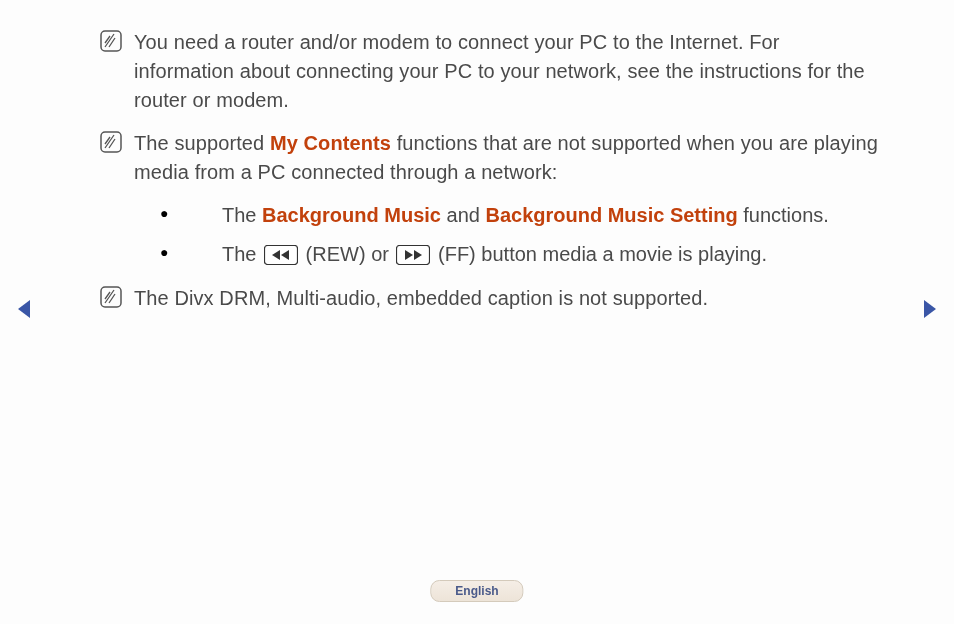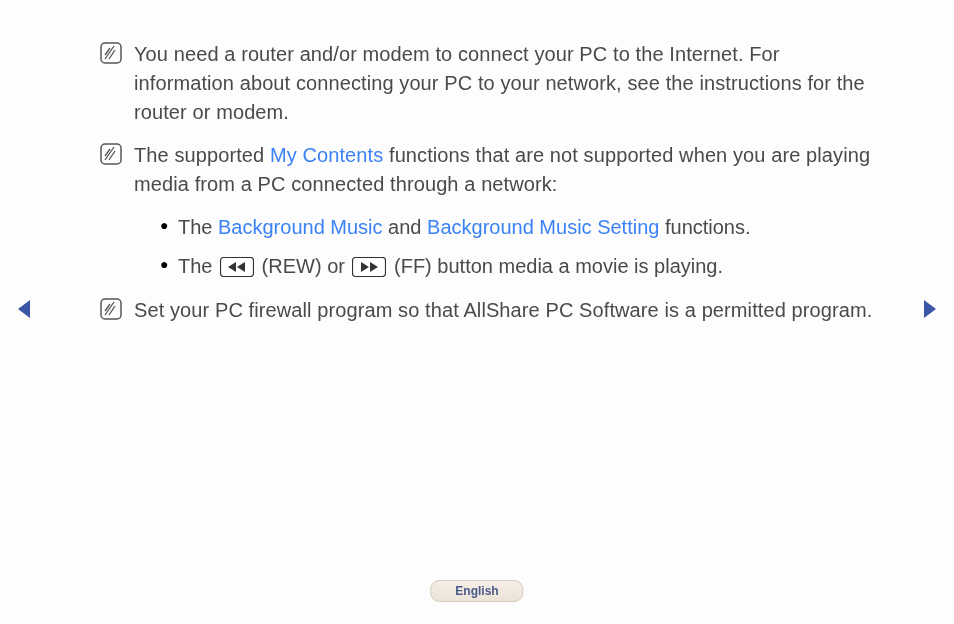--- a/index.html
+++ b/index.html
@@ -7,21 +7,21 @@
   width: 954px;
   height: 624px;
   background: #fdfdfd;
   font-family: Arial, Helvetica, sans-serif;
   position: relative;
   overflow: hidden;
 }
 .content {
   position: absolute;
   left: 100px;
-  top: 40px;
+  top: 28px;
   width: 780px;
 }
 .note-row {
   display: flex;
   align-items: flex-start;
   margin-bottom: 14px;
 }
 .note-icon {
   flex: 0 0 22px;
   height: 22px;
@@ -30,22 +30,22 @@
 }
 .note-icon svg { width: 22px; height: 22px; }
 .note-text {
   flex: 1;
   font-size: 20px;
   line-height: 1.45;
   color: #4a4a4a;
   letter-spacing: 0.1px;
 }
 .highlight {
-  color: #3b82f6;
-  font-weight: normal;
+  color: #c2410c;
+  font-weight: bold;
 }
 .sub-list {
   margin-left: 60px;
   margin-top: 6px;
   margin-bottom: 14px;
 }
 .sub-item {
   display: flex;
   align-items: flex-start;
   margin-bottom: 10px;
@@ -54,20 +54,21 @@
   flex: 0 0 18px;
   font-size: 14px;
   color: #000;
   margin-top: 4px;
 }
 .sub-text {
   flex: 1;
   font-size: 20px;
   line-height: 1.45;
   color: #4a4a4a;
+  margin-left: 44px;
 }
 .btn-icon {
   display: inline-block;
   vertical-align: middle;
   margin: 0 2px;
 }
 .btn-icon svg { width: 34px; height: 20px; vertical-align: -3px; }
 .nav-left, .nav-right {
   position: absolute;
   top: 298px;
@@ -146,26 +147,26 @@
               <polygon points="25,5 25,15 17,10" fill="#333"></polygon>
             </svg></span><span> (REW) or </span><span class="btn-icon"><svg viewBox="0 0 34 20">
               <rect x="0.5" y="0.5" width="33" height="19" rx="3" fill="#fff" stroke="#333" stroke-width="1.2"></rect>
               <polygon points="9,5 9,15 17,10" fill="#333"></polygon>
               <polygon points="18,5 18,15 26,10" fill="#333"></polygon>
             </svg></span><span> (FF) button media a movie is playing.</span>
       </div>
     </div>
   </div>
 
-
   <div class="note-row">
     <span class="note-icon">
       <svg viewBox="0 0 22 22">
           <rect x="1" y="1" width="20" height="20" rx="4" fill="none" stroke="#555" stroke-width="1.5"></rect>
           <path d="M5 17 L14 4 M5 13 L10 6 M9 17 L15 8" stroke="#555" stroke-width="1.3" fill="none"></path>
         </svg>
     </span>
-    <div class="note-text">Set your PC firewall program so that AllShare PC Software is a permitted program.</div>
+    <div class="note-text">The Divx DRM, Multi-audio, embedded caption is not supported.</div>
   </div>
+
 
 </div>
 
 <div class="lang-badge">English</div>
 
 </body></html>

